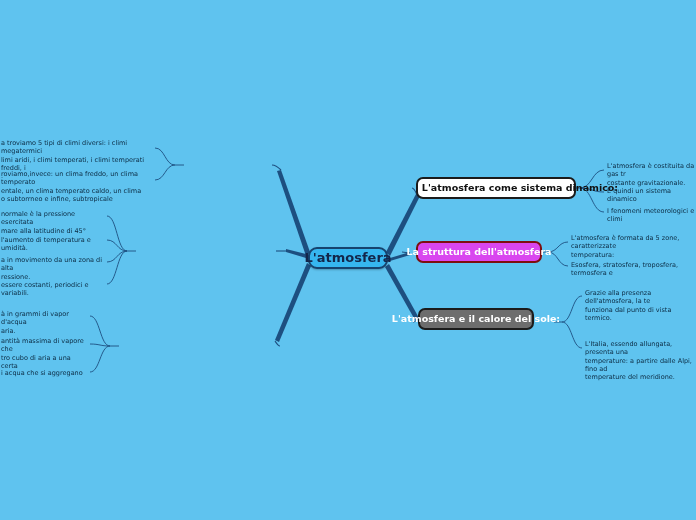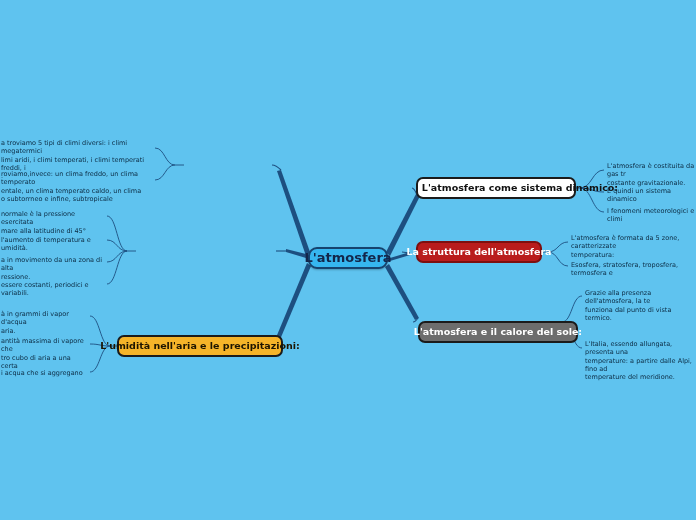--- a/index.html
+++ b/index.html
@@ -25,21 +25,21 @@
     background:#36b6ef;border:2px solid #16436e;
     border-radius:9px;
     box-shadow:0 1px 2px rgba(0,0,0,.25);
   }
   .node.white{
     font-size:9.5px;color:#111111;
     background:#ffffff;border:2px solid #1b1b1b;
   }
   .node.red{
     font-size:9.5px;color:#ffffff;
-    background:#b91c1c;border:2px solid #7d0f0f;
+    background:#d946ef;border:2px solid #7d0f0f;
   }
   .node.gray{
     font-size:9.5px;color:#ffffff;
     background:#6d6d6d;border:2px solid #1b1b1b;
   }
   .node.cyan{
     font-size:9.5px;color:#0d2f4d;
     background:#31b4ec;border:2px solid #0f3f63;
   }
   .node.green{
@@ -132,29 +132,26 @@
   </div>
 
   <div class="node white" style="left:416px;top:177px;width:160px;height:22px;padding-left:48px;">
     <span>L'atmosfera come sistema dinamico:</span>
   </div>
 
   <div class="node red" style="left:416px;top:241px;width:126px;height:22px;">
     <span>La struttura dell'atmosfera</span>
   </div>
 
-  <div class="node gray" style="left:418px;top:321px;width:160px;height:22px;">
+  <div class="node gray" style="left:418px;top:308px;width:116px;height:22px;">
     <span>L'atmosfera e il calore del sole:</span>
   </div>
 
 
 
-  <div class="node orange" style="left:117px;top:335px;width:166px;height:22px;">
-    <span>L'umidità nell'aria e le precipitazioni:</span>
-  </div>
 
   <div class="leaf r" style="left:604px;top:161px;width:94px;">L'atmosfera è costituita da gas tr
 costante gravitazionale.</div>
   <div class="leaf r" style="left:604px;top:186px;width:94px;">È quindi un sistema dinamico</div>
   <div class="leaf r" style="left:604px;top:206px;width:94px;">I fenomeni meteorologici e climi</div>
 
   <div class="leaf r" style="left:568px;top:233px;width:130px;">L'atmosfera è formata da 5 zone, caratterizzate
 temperatura:</div>
   <div class="leaf r" style="left:568px;top:260px;width:130px;">Esosfera, stratosfera, troposfera, termosfera e</div>
 

